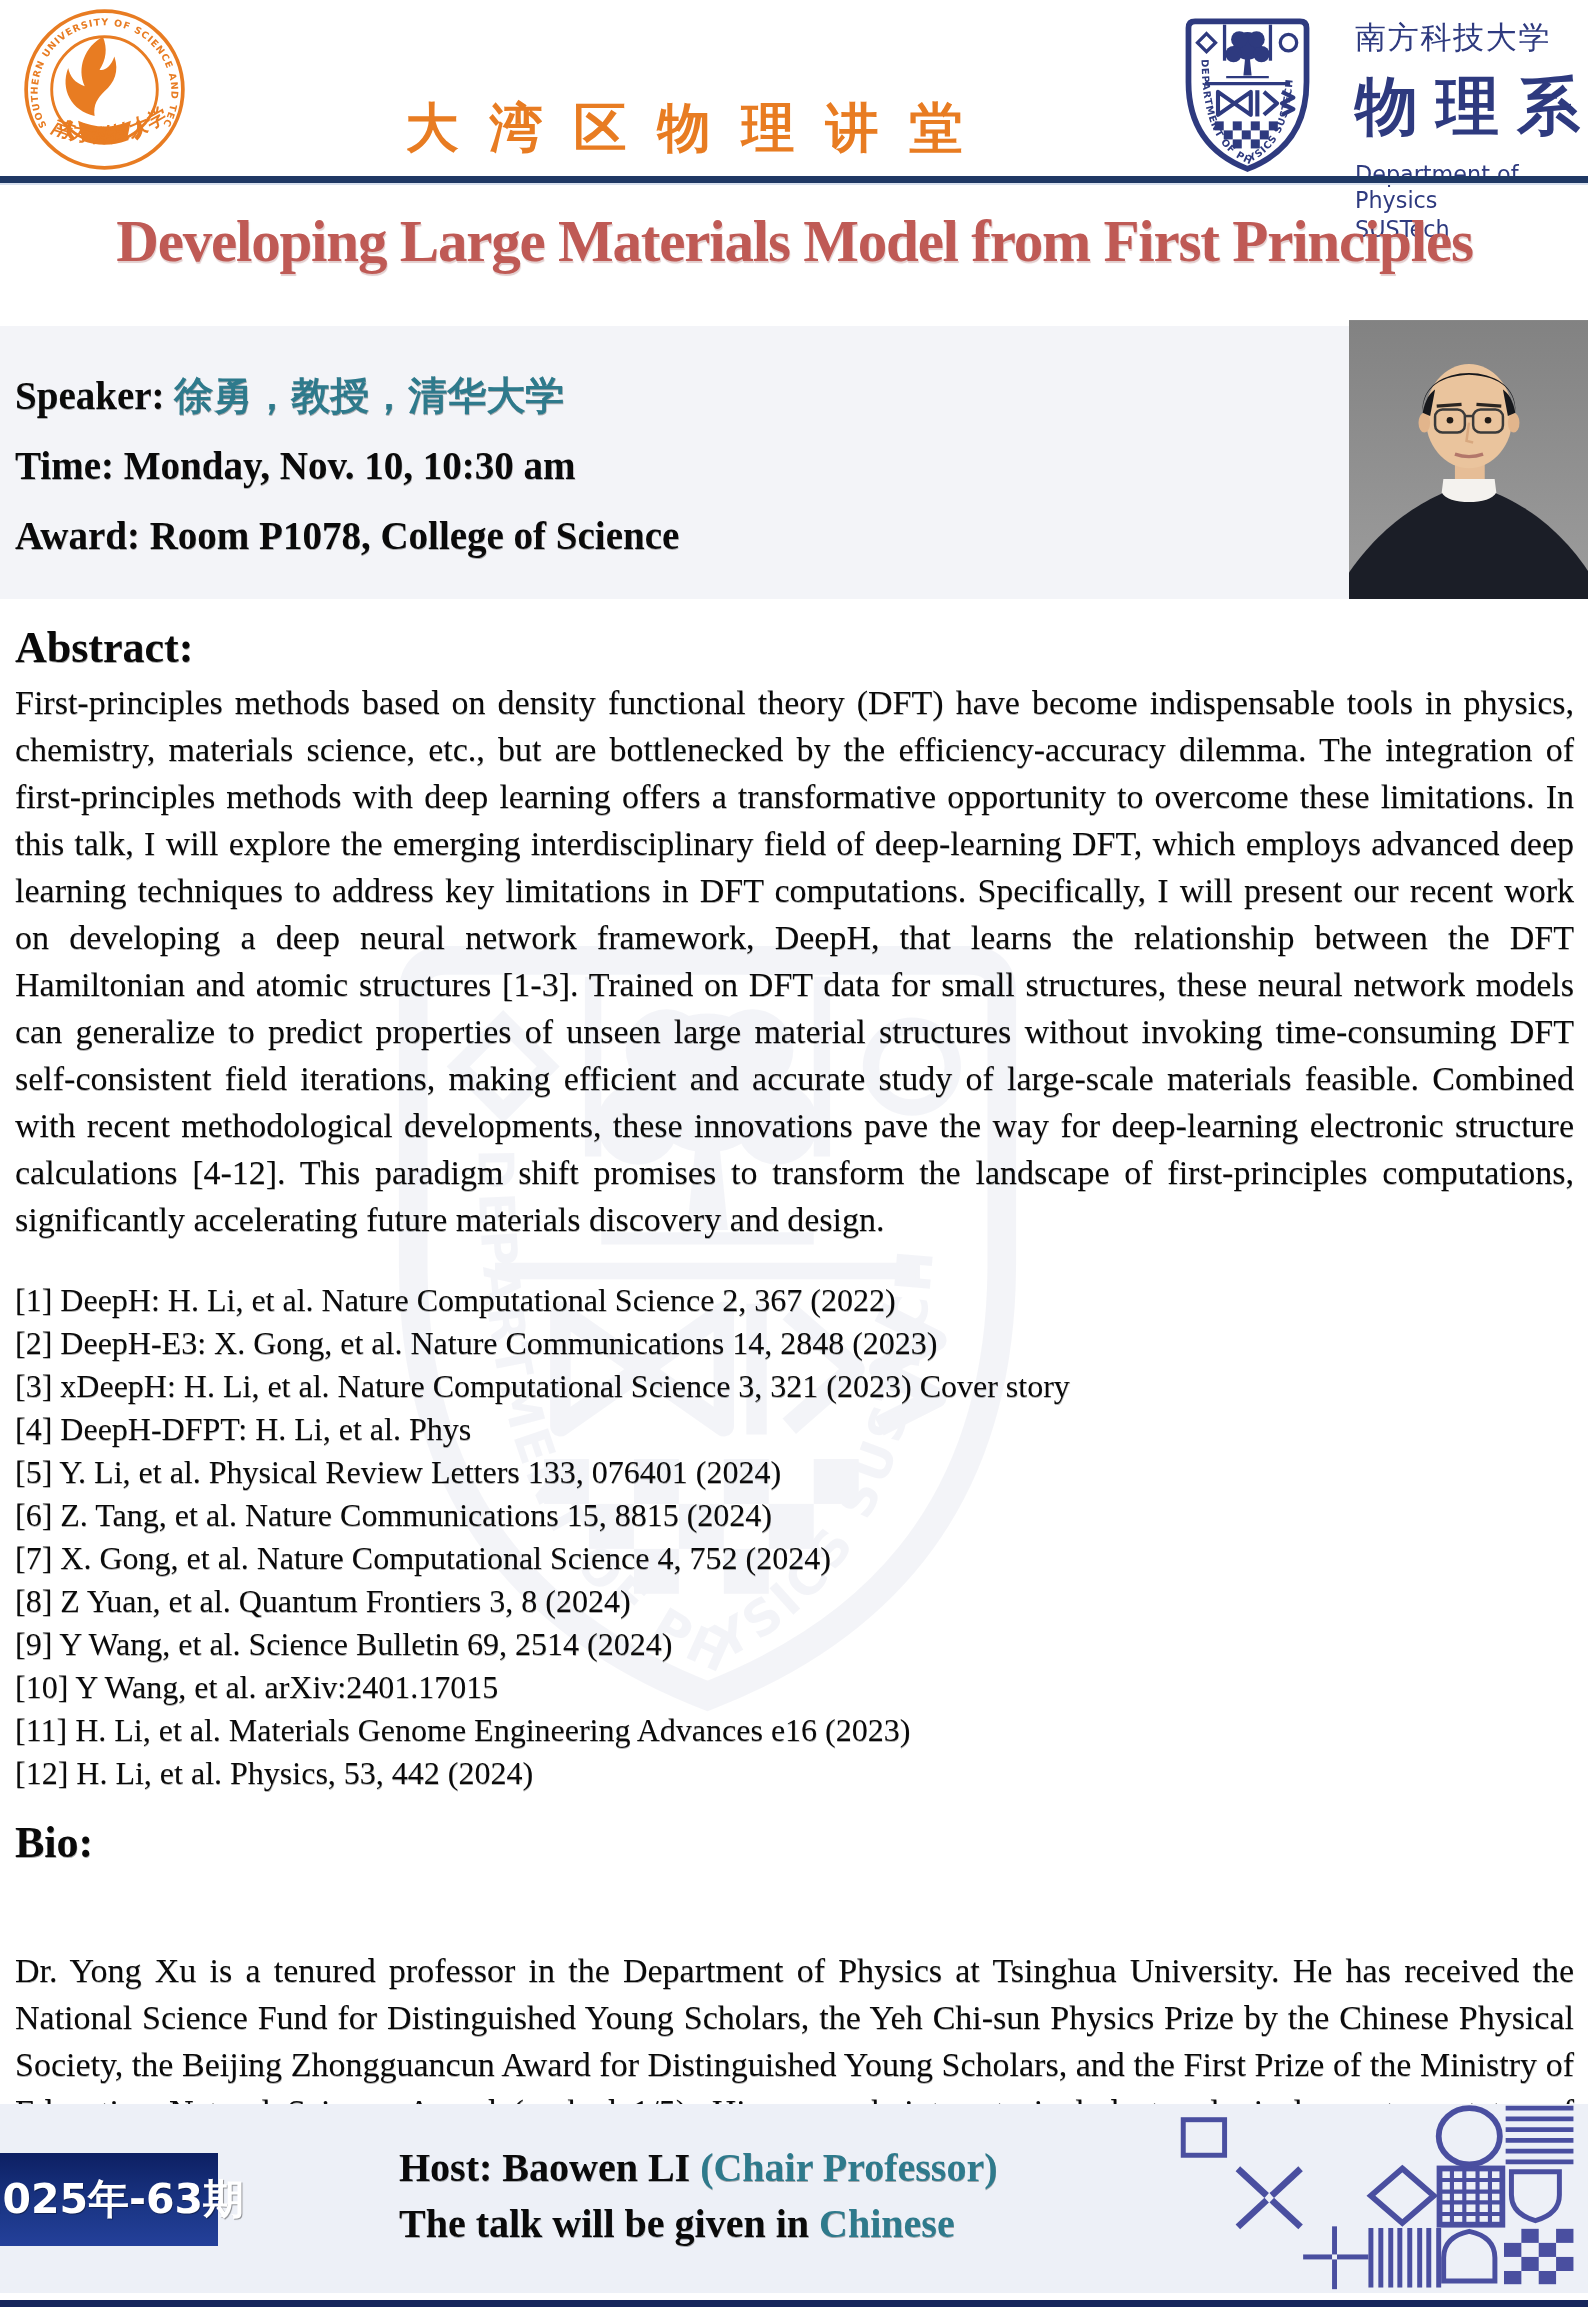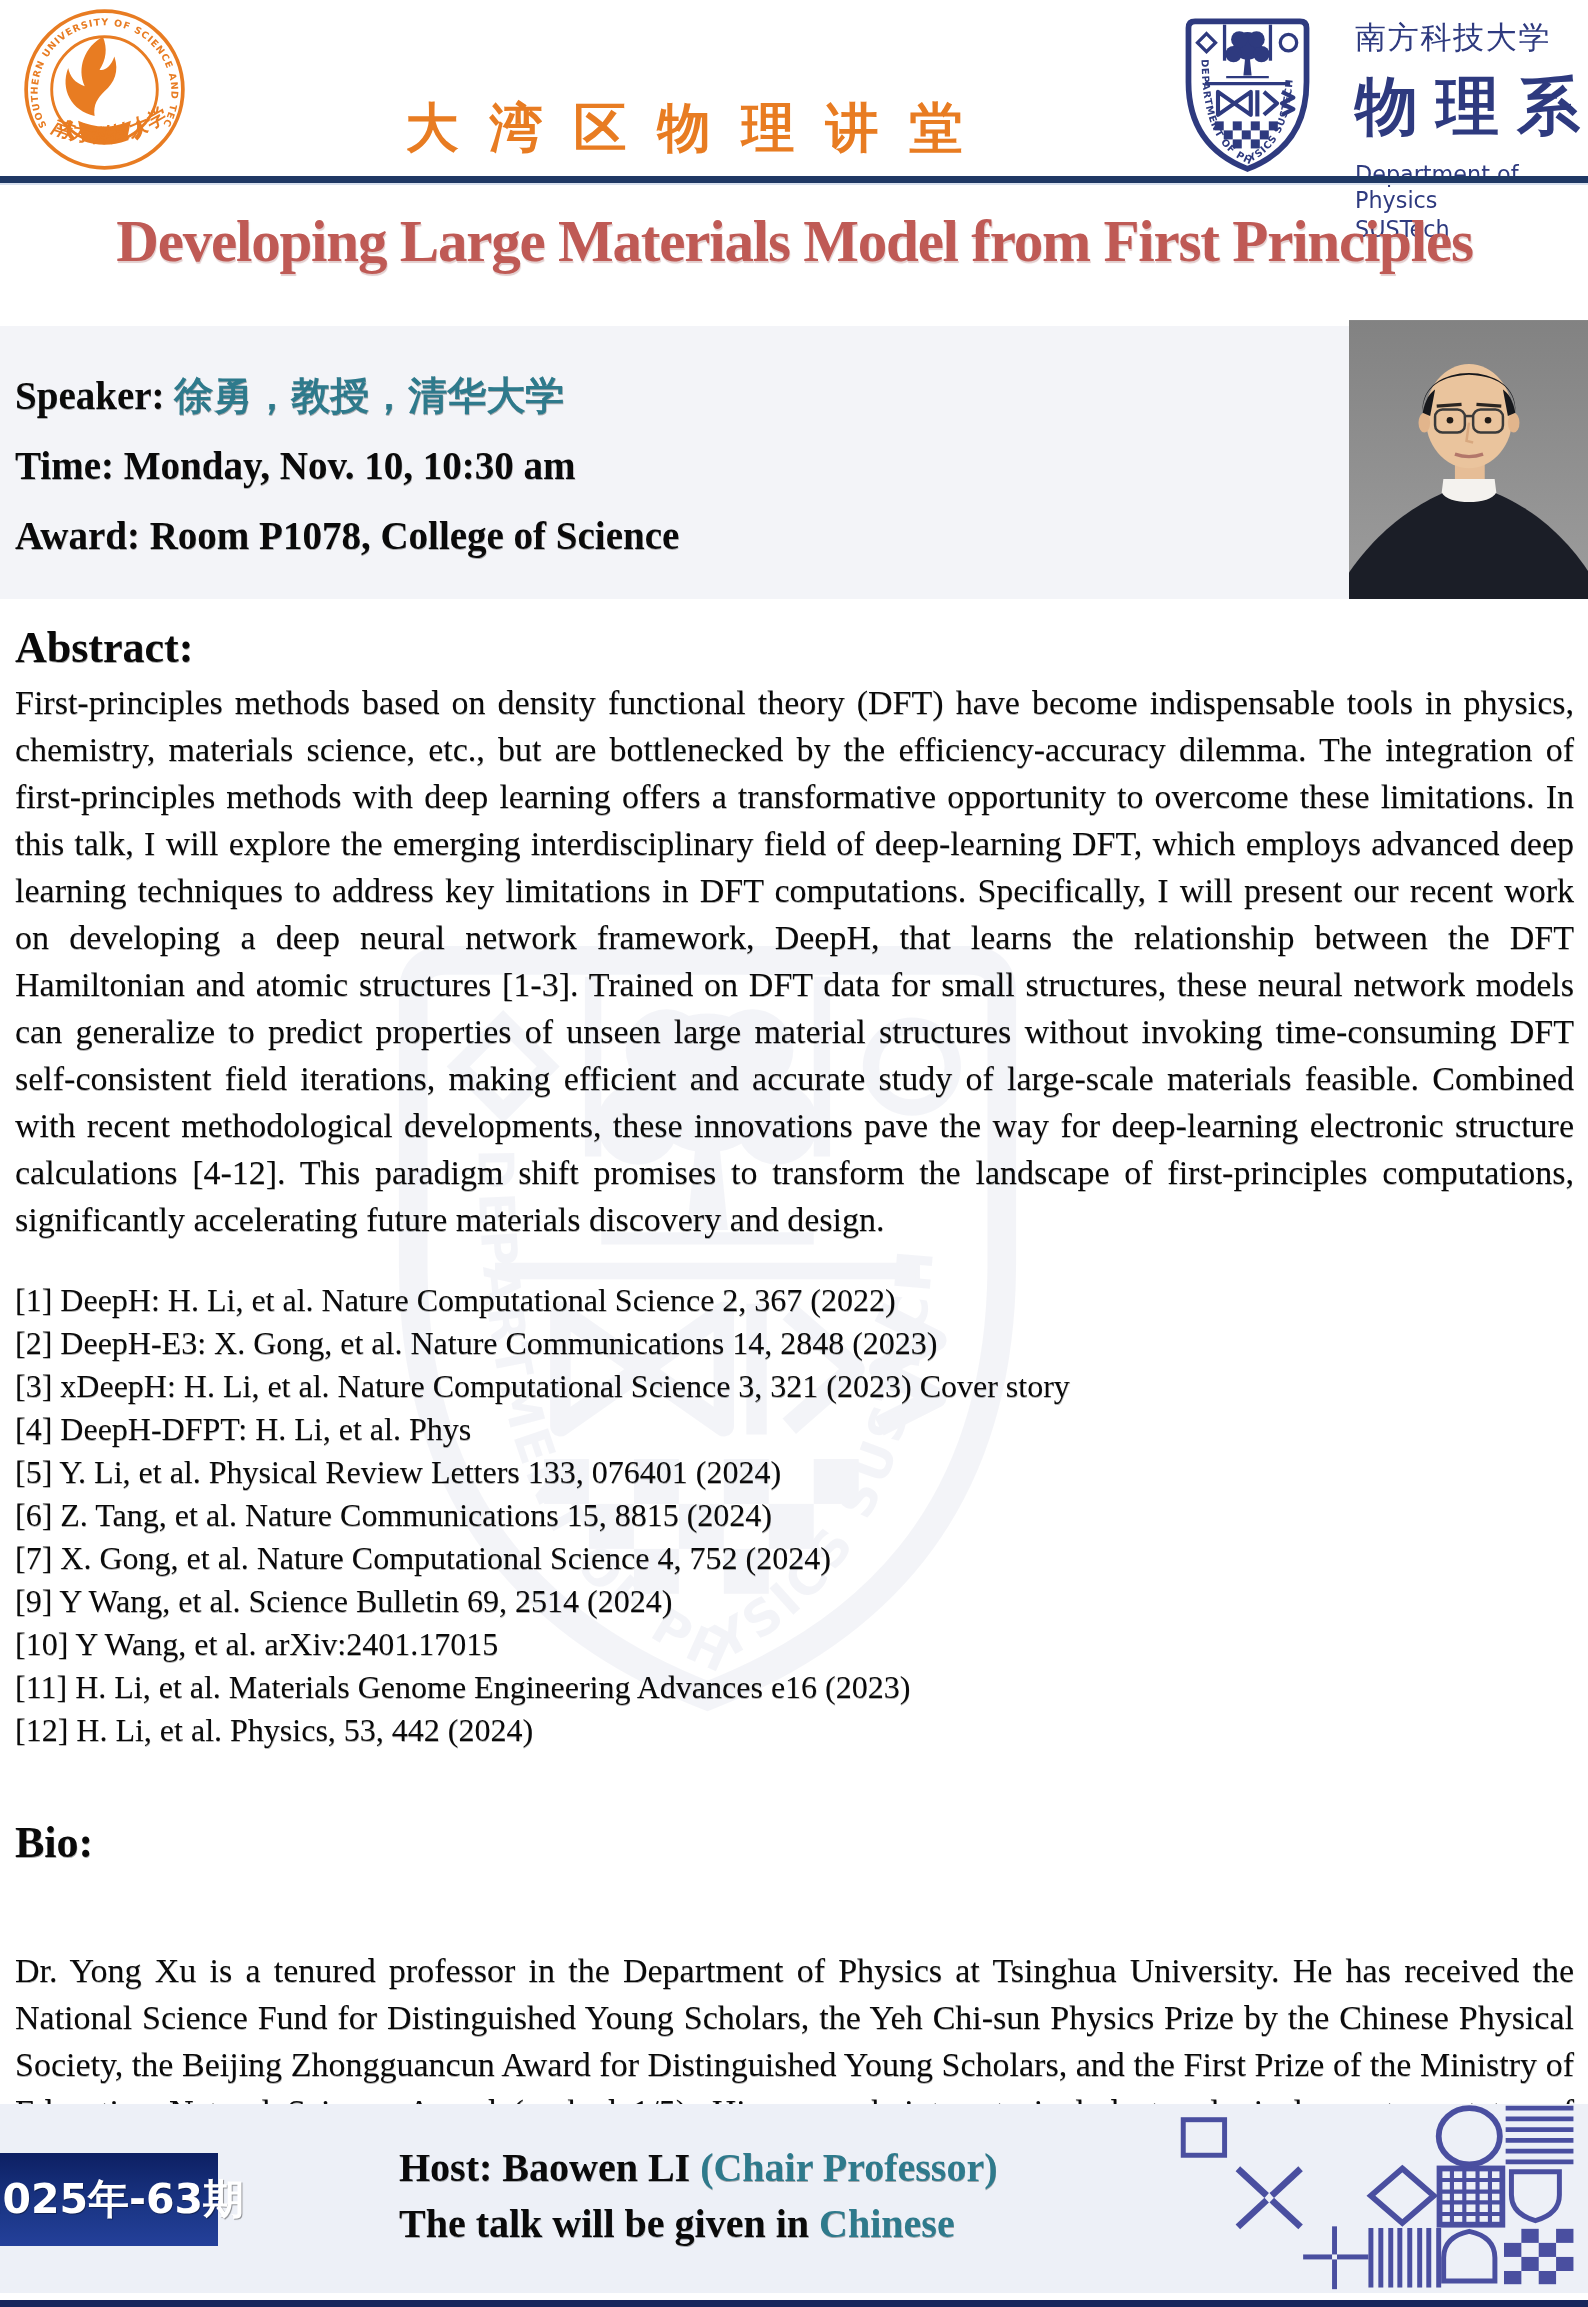--- a/index.html
+++ b/index.html
@@ -204,20 +204,21 @@
   <div class="abs doc-body" id="abstract-body">First-principles methods based on density functional theory (DFT) have become indispensable tools in physics, chemistry, materials science, etc., but are bottlenecked by the efficiency-accuracy dilemma. The integration of first-principles methods with deep learning offers a transformative opportunity to overcome these limitations. In this talk, I will explore the emerging interdisciplinary field of deep-learning DFT, which employs advanced deep learning techniques to address key limitations in DFT computations. Specifically, I will present our recent work on developing a deep neural network framework, DeepH, that learns the relationship between the DFT Hamiltonian and atomic structures [1-3]. Trained on DFT data for small structures, these neural network models can generalize to predict properties of unseen large material structures without invoking time-consuming DFT self-consistent field iterations, making efficient and accurate study of large-scale materials feasible. Combined with recent methodological developments, these innovations pave the way for deep-learning electronic structure calculations [4-12]. This paradigm shift promises to transform the landscape of first-principles computations, significantly accelerating future materials discovery and design.</div>
 
   <div class="abs" id="refs">
       <div class="ref-line">[1] DeepH: H. Li, et al. Nature Computational Science 2, 367 (2022)</div>
       <div class="ref-line">[2] DeepH-E3: X. Gong, et al. Nature Communications 14, 2848 (2023)</div>
       <div class="ref-line">[3] xDeepH: H. Li, et al. Nature Computational Science 3, 321 (2023) Cover story</div>
       <div class="ref-line">[4] DeepH-DFPT: H. Li, et al. Phys</div>
       <div class="ref-line">[5] Y. Li, et al. Physical Review Letters 133, 076401 (2024)</div>
       <div class="ref-line">[6] Z. Tang, et al. Nature Communications 15, 8815 (2024)</div>
       <div class="ref-line">[7] X. Gong, et al. Nature Computational Science 4, 752 (2024)</div>
+      <div class="ref-line">[8] Z Yuan, et al. Quantum Frontiers 3, 8 (2024)</div>
       <div class="ref-line">[9] Y Wang, et al. Science Bulletin 69, 2514 (2024)</div>
       <div class="ref-line">[10] Y Wang, et al. arXiv:2401.17015</div>
       <div class="ref-line">[11] H. Li, et al. Materials Genome Engineering Advances e16 (2023)</div>
       <div class="ref-line">[12] H. Li, et al. Physics, 53, 442 (2024)</div>
     </div>
 
   <div class="abs doc-heading" id="bio-heading">Bio:</div>
   <div class="abs doc-body" id="bio-body">Dr. Yong Xu is a tenured professor in the Department of Physics at Tsinghua University. He has received the National Science Fund for Distinguished Young Scholars, the Yeh Chi-sun Physics Prize by the Chinese Physical Society, the Beijing Zhongguancun Award for Distinguished Young Scholars, and the First Prize of the Ministry of Education Natural Science Award (ranked 1/5). His research interests include topological quantum states of matter, first-principles calculations, and AI for Science.</div>
 
   <div class="abs footer-band"></div>

